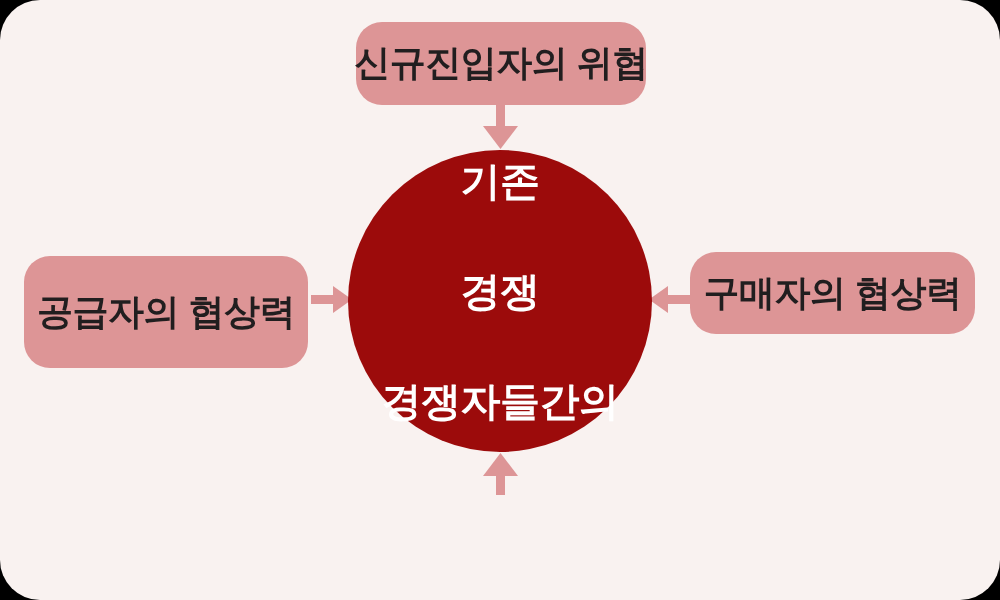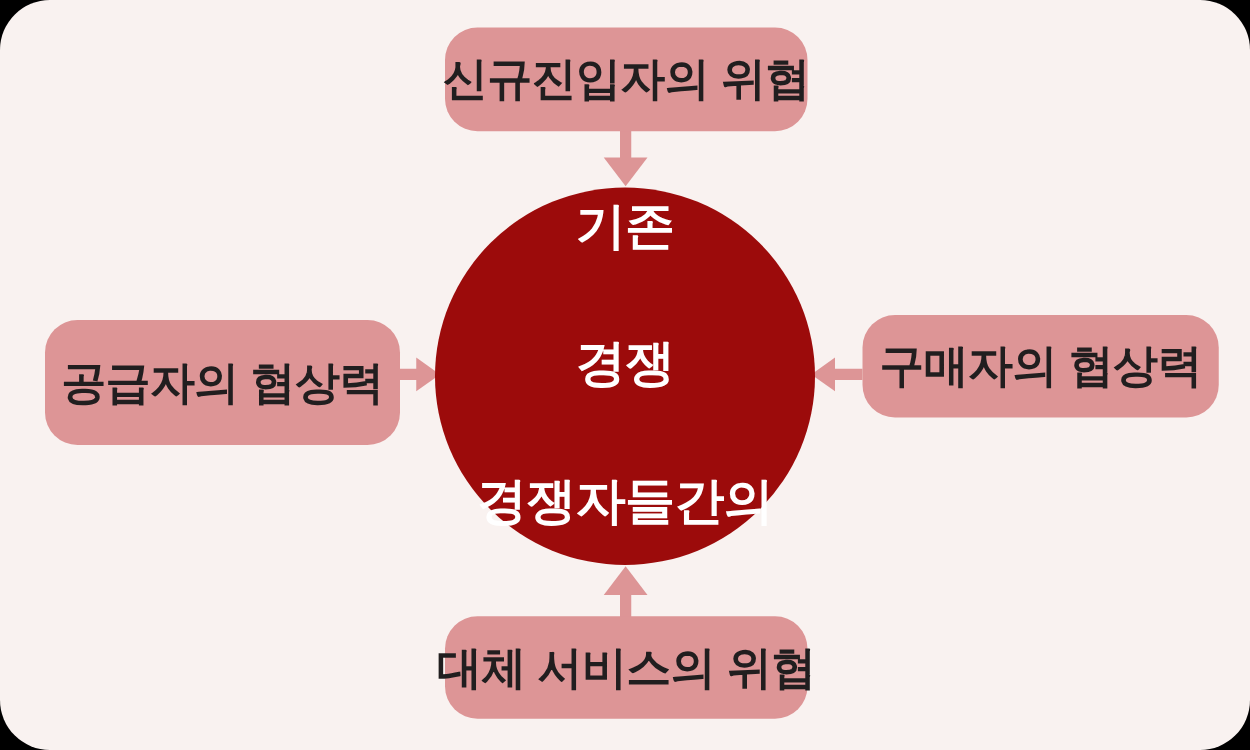--- a/index.html
+++ b/index.html
@@ -37,21 +37,21 @@
     justify-content: center;
     background: var(--box-bg);
     border-radius: 26px;
     color: var(--box-text);
     font-size: 36px;
     font-weight: 700;
     white-space: nowrap;
     letter-spacing: -0.5px;
   }
   .force-box.top    { left: 356px; top: 22px;  width: 290px; height: 83px; }
-  .force-box.left   { left: 36px;  top: 256px; width: 284px; height: 100px; }
+  .force-box.left   { left: 24px;  top: 256px; width: 284px; height: 112px; }
   .force-box.right  { left: 690px; top: 252px; width: 285px; height: 82px; }
   .force-box.bottom { left: 356px; top: 493px; width: 290px; height: 82px; }
   .center-circle {
     position: absolute;
     left: 348px; top: 150px;
     width: 304px; height: 302px;
     border-radius: 50%;
     background: var(--circle-bg);
     color: var(--circle-text);
     display: flex;
@@ -94,23 +94,20 @@
   </div>
 
   <div class="force-box left">
     <span>공급자의 협상력</span>
   </div>
 
   <div class="force-box right">
     <span>구매자의 협상력</span>
   </div>
 
-  <div class="force-box bottom">
-    <span>대체 서비스의 위협</span>
-  </div>
 
   <div class="center-circle">
     <span>기존</span>
     <span>경쟁</span>
     <span>경쟁자들간의</span>
   </div>
 
 </div>
 
 </body></html>

